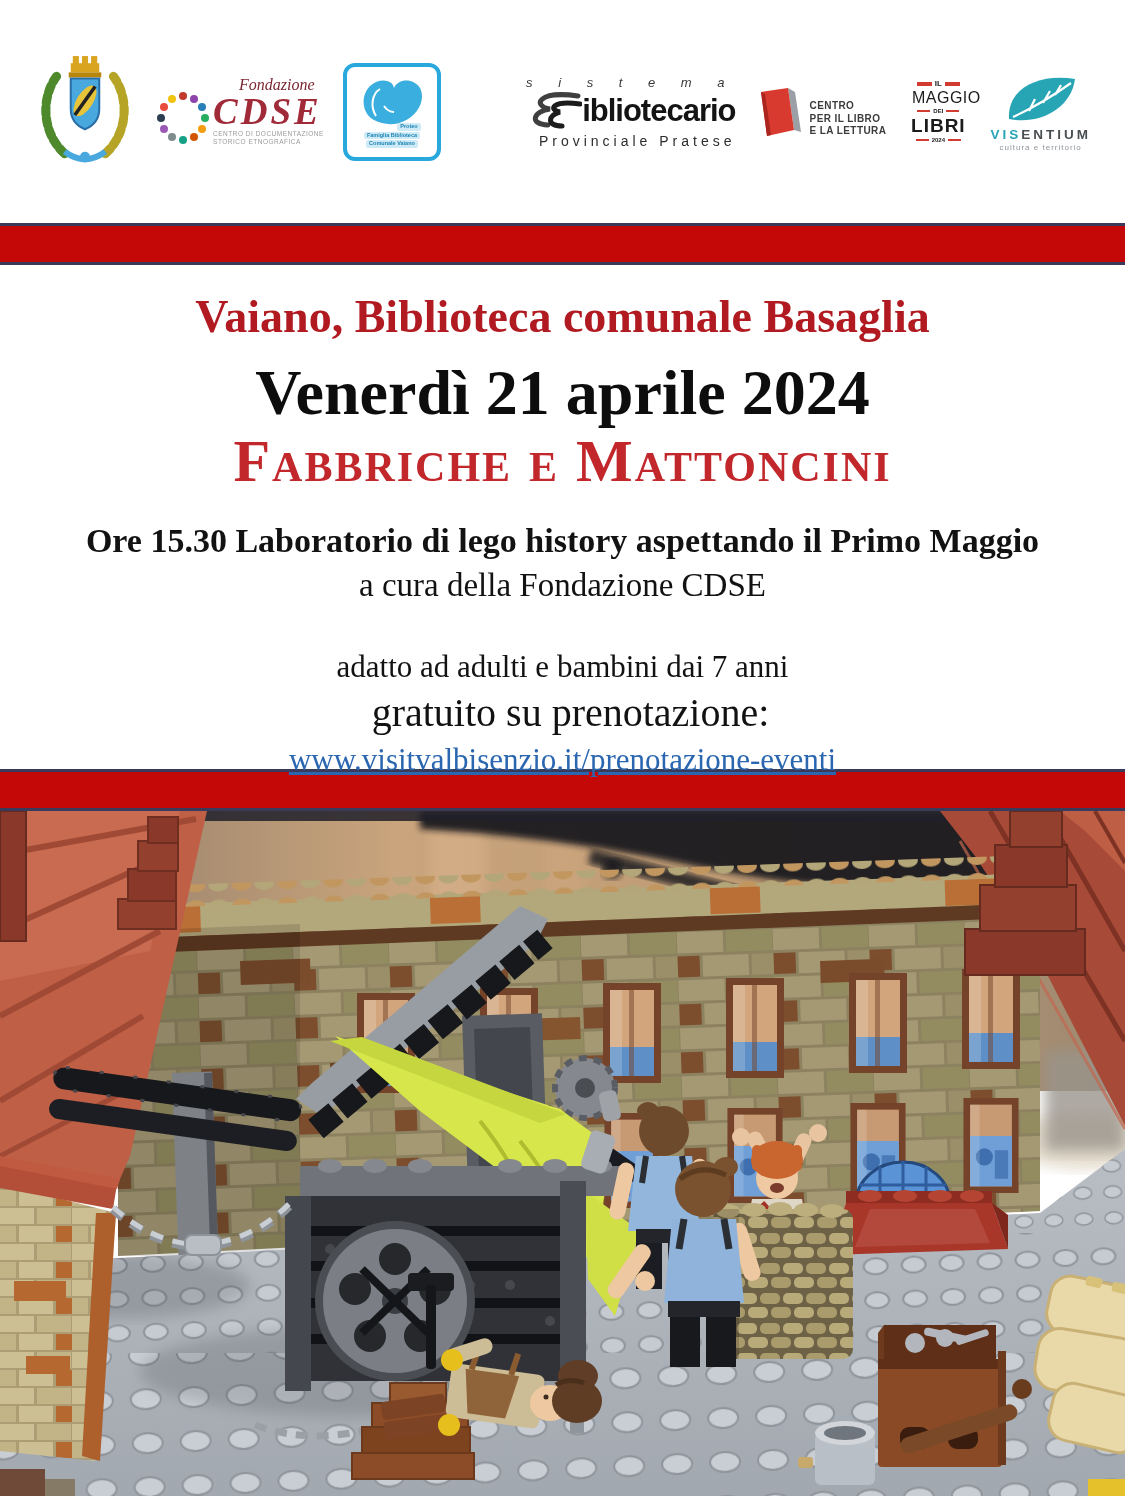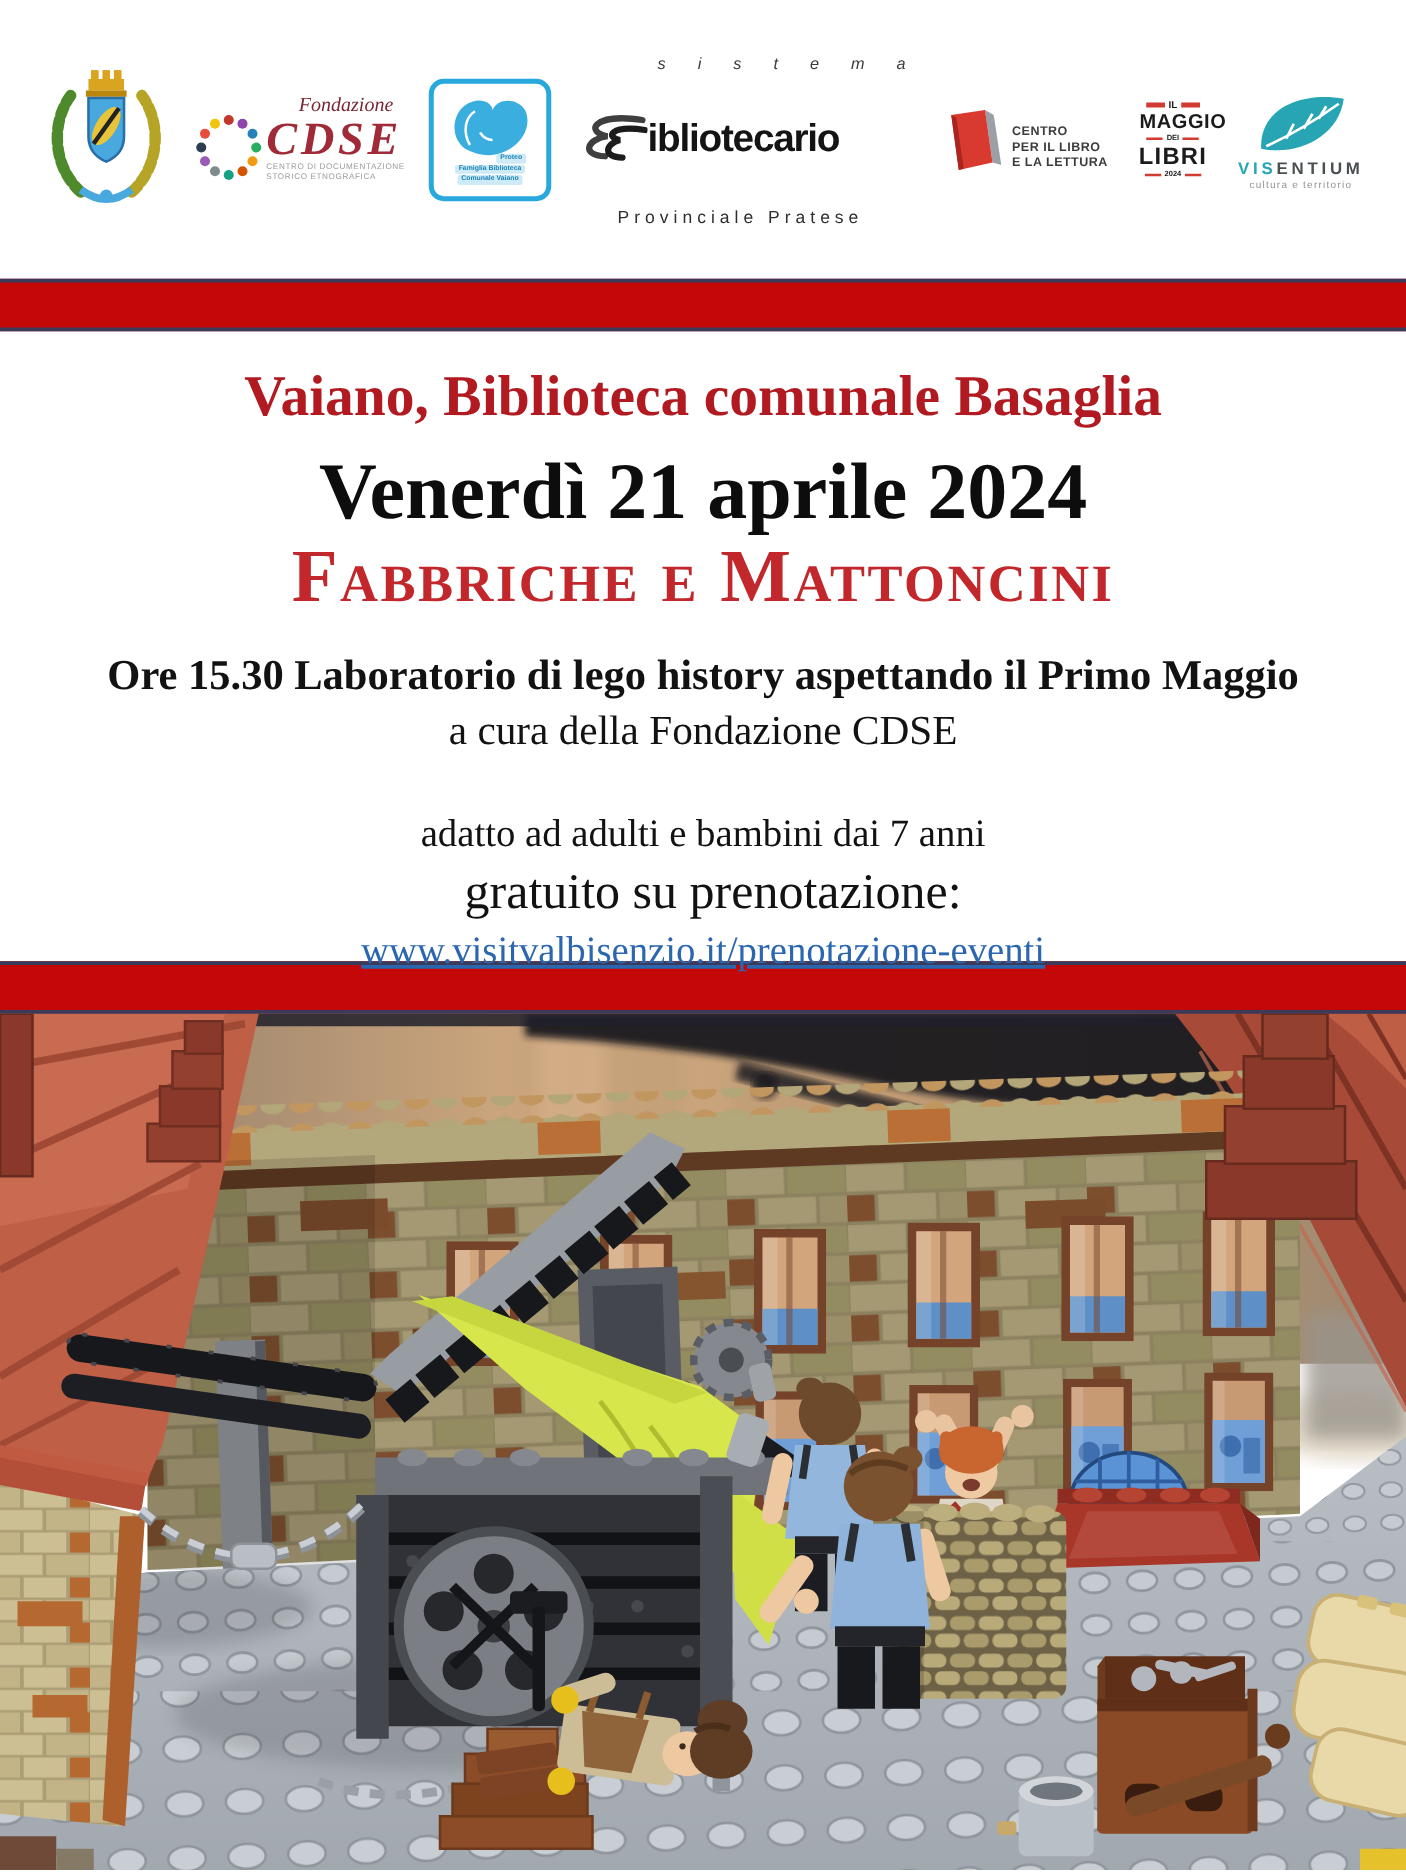--- a/index.html
+++ b/index.html
@@ -16,35 +16,35 @@
   .cdse-name{font-size:37px;font-weight:bold;color:#a02a38;letter-spacing:3px;font-style:italic;}
   .cdse-sub{font-family:"Liberation Sans",sans-serif;font-size:6.5px;color:#9a9a9a;letter-spacing:.5px;line-height:1.25;}
   
   .bcv{width:90px;height:90px;border:4px solid #29a8dc;border-radius:12px;position:relative;
        display:flex;align-items:center;justify-content:center;background:#fff;}
   .bcv-chips{position:absolute;left:0;right:0;bottom:9px;display:flex;flex-direction:column;align-items:center;gap:1px;}
   .bcv-chip{background:#cfeaf7;color:#1b84b4;font-family:"Liberation Sans",sans-serif;
             font-size:5.5px;font-weight:bold;padding:1px 3px;border-radius:2px;line-height:1;}
   .bcv-chip:first-child{margin-left:34px;}
   
-  .sist{align-items:flex-start;font-family:"Liberation Sans",sans-serif;color:#222;gap:32px;}
+  .sist{align-items:flex-end;font-family:"Liberation Sans",sans-serif;color:#222;}
   .sist-top{font-size:13px;letter-spacing:11px;color:#3a3a3a;margin-left:66px;font-style:italic;}
   .sist-main{display:flex;align-items:center;}
   .sist-name{font-size:31px;font-weight:bold;color:#141414;letter-spacing:-1px;}
   .sist-sub{font-size:14px;letter-spacing:4px;color:#2d2d2d;margin-left:34px;margin-top:1px;}
   
   .cep{flex-direction:row;gap:9px;align-items:flex-end;}
   .cep-txt{font-family:"Liberation Sans",sans-serif;font-size:10px;font-weight:bold;color:#3c3c3c;line-height:1.25;letter-spacing:.4px;}
   
   .mag{font-family:"Liberation Sans",sans-serif;color:#1b1b1b;gap:2px;width:66px;}
   .mag-row{display:flex;align-items:center;gap:3px;line-height:1;}
   .mbar{width:15px;height:4px;background:#d23b30;}
   .mbar.s{height:2px;width:13px;}
   .mag-il{font-size:8px;font-weight:900;}
-  .mag-big{font-size:16px;font-weight:700;letter-spacing:.5px;line-height:1;padding-left:16px;}
+  .mag-big{font-size:16px;font-weight:400;letter-spacing:.5px;line-height:1;padding-left:16px;}
   .mag-big2{font-size:19px;font-weight:900;letter-spacing:1px;line-height:1;}
   .mag-sm{font-size:6px;font-weight:bold;}
   
   .vis-name{font-family:"Liberation Sans",sans-serif;font-size:13.5px;font-weight:bold;letter-spacing:3px;line-height:1;margin-top:3px;text-align:center;}
   .vis-name .v1{color:#27a5b5;} .vis-name .v2{color:#4a4f52;}
   .vis-sub{font-family:"Liberation Sans",sans-serif;font-size:8px;color:#8f9499;letter-spacing:1px;margin-top:2px;}
   
   .red-bar{height:36px;background:#c40707;border-top:3px solid #3a3a5a;border-bottom:3px solid #3a3a5a;}
   
   .content{height:504px;box-sizing:border-box;text-align:center;padding-top:26px;color:#121212;}

